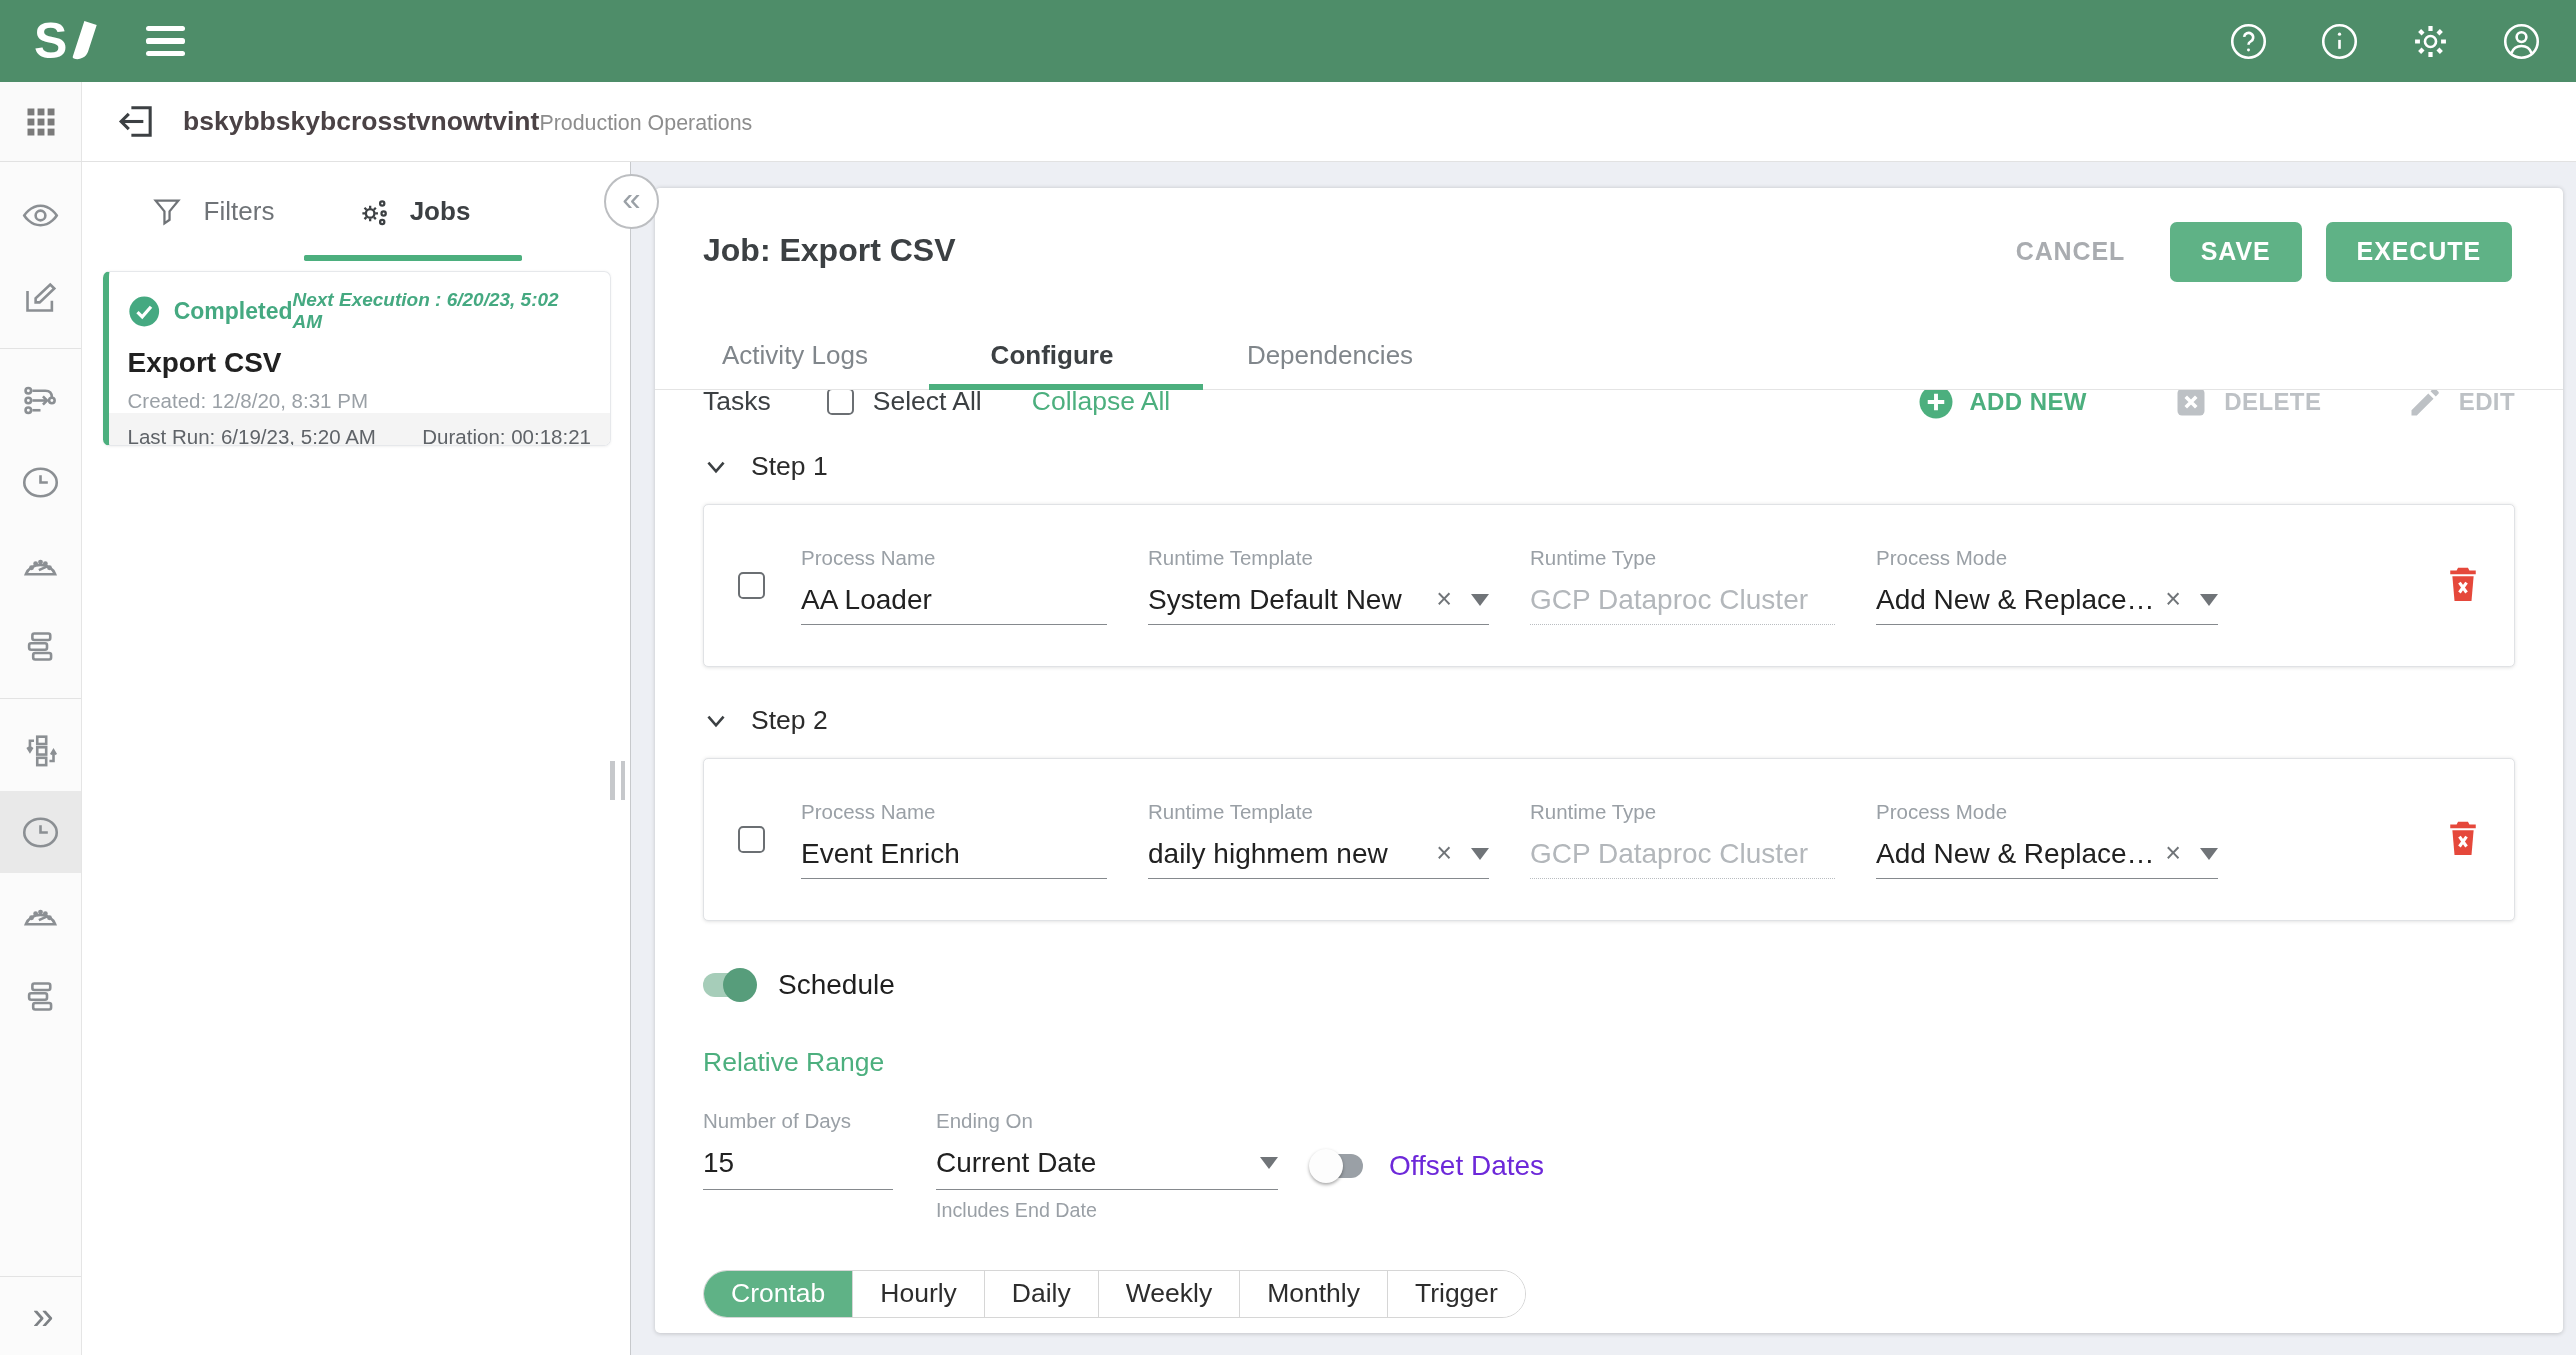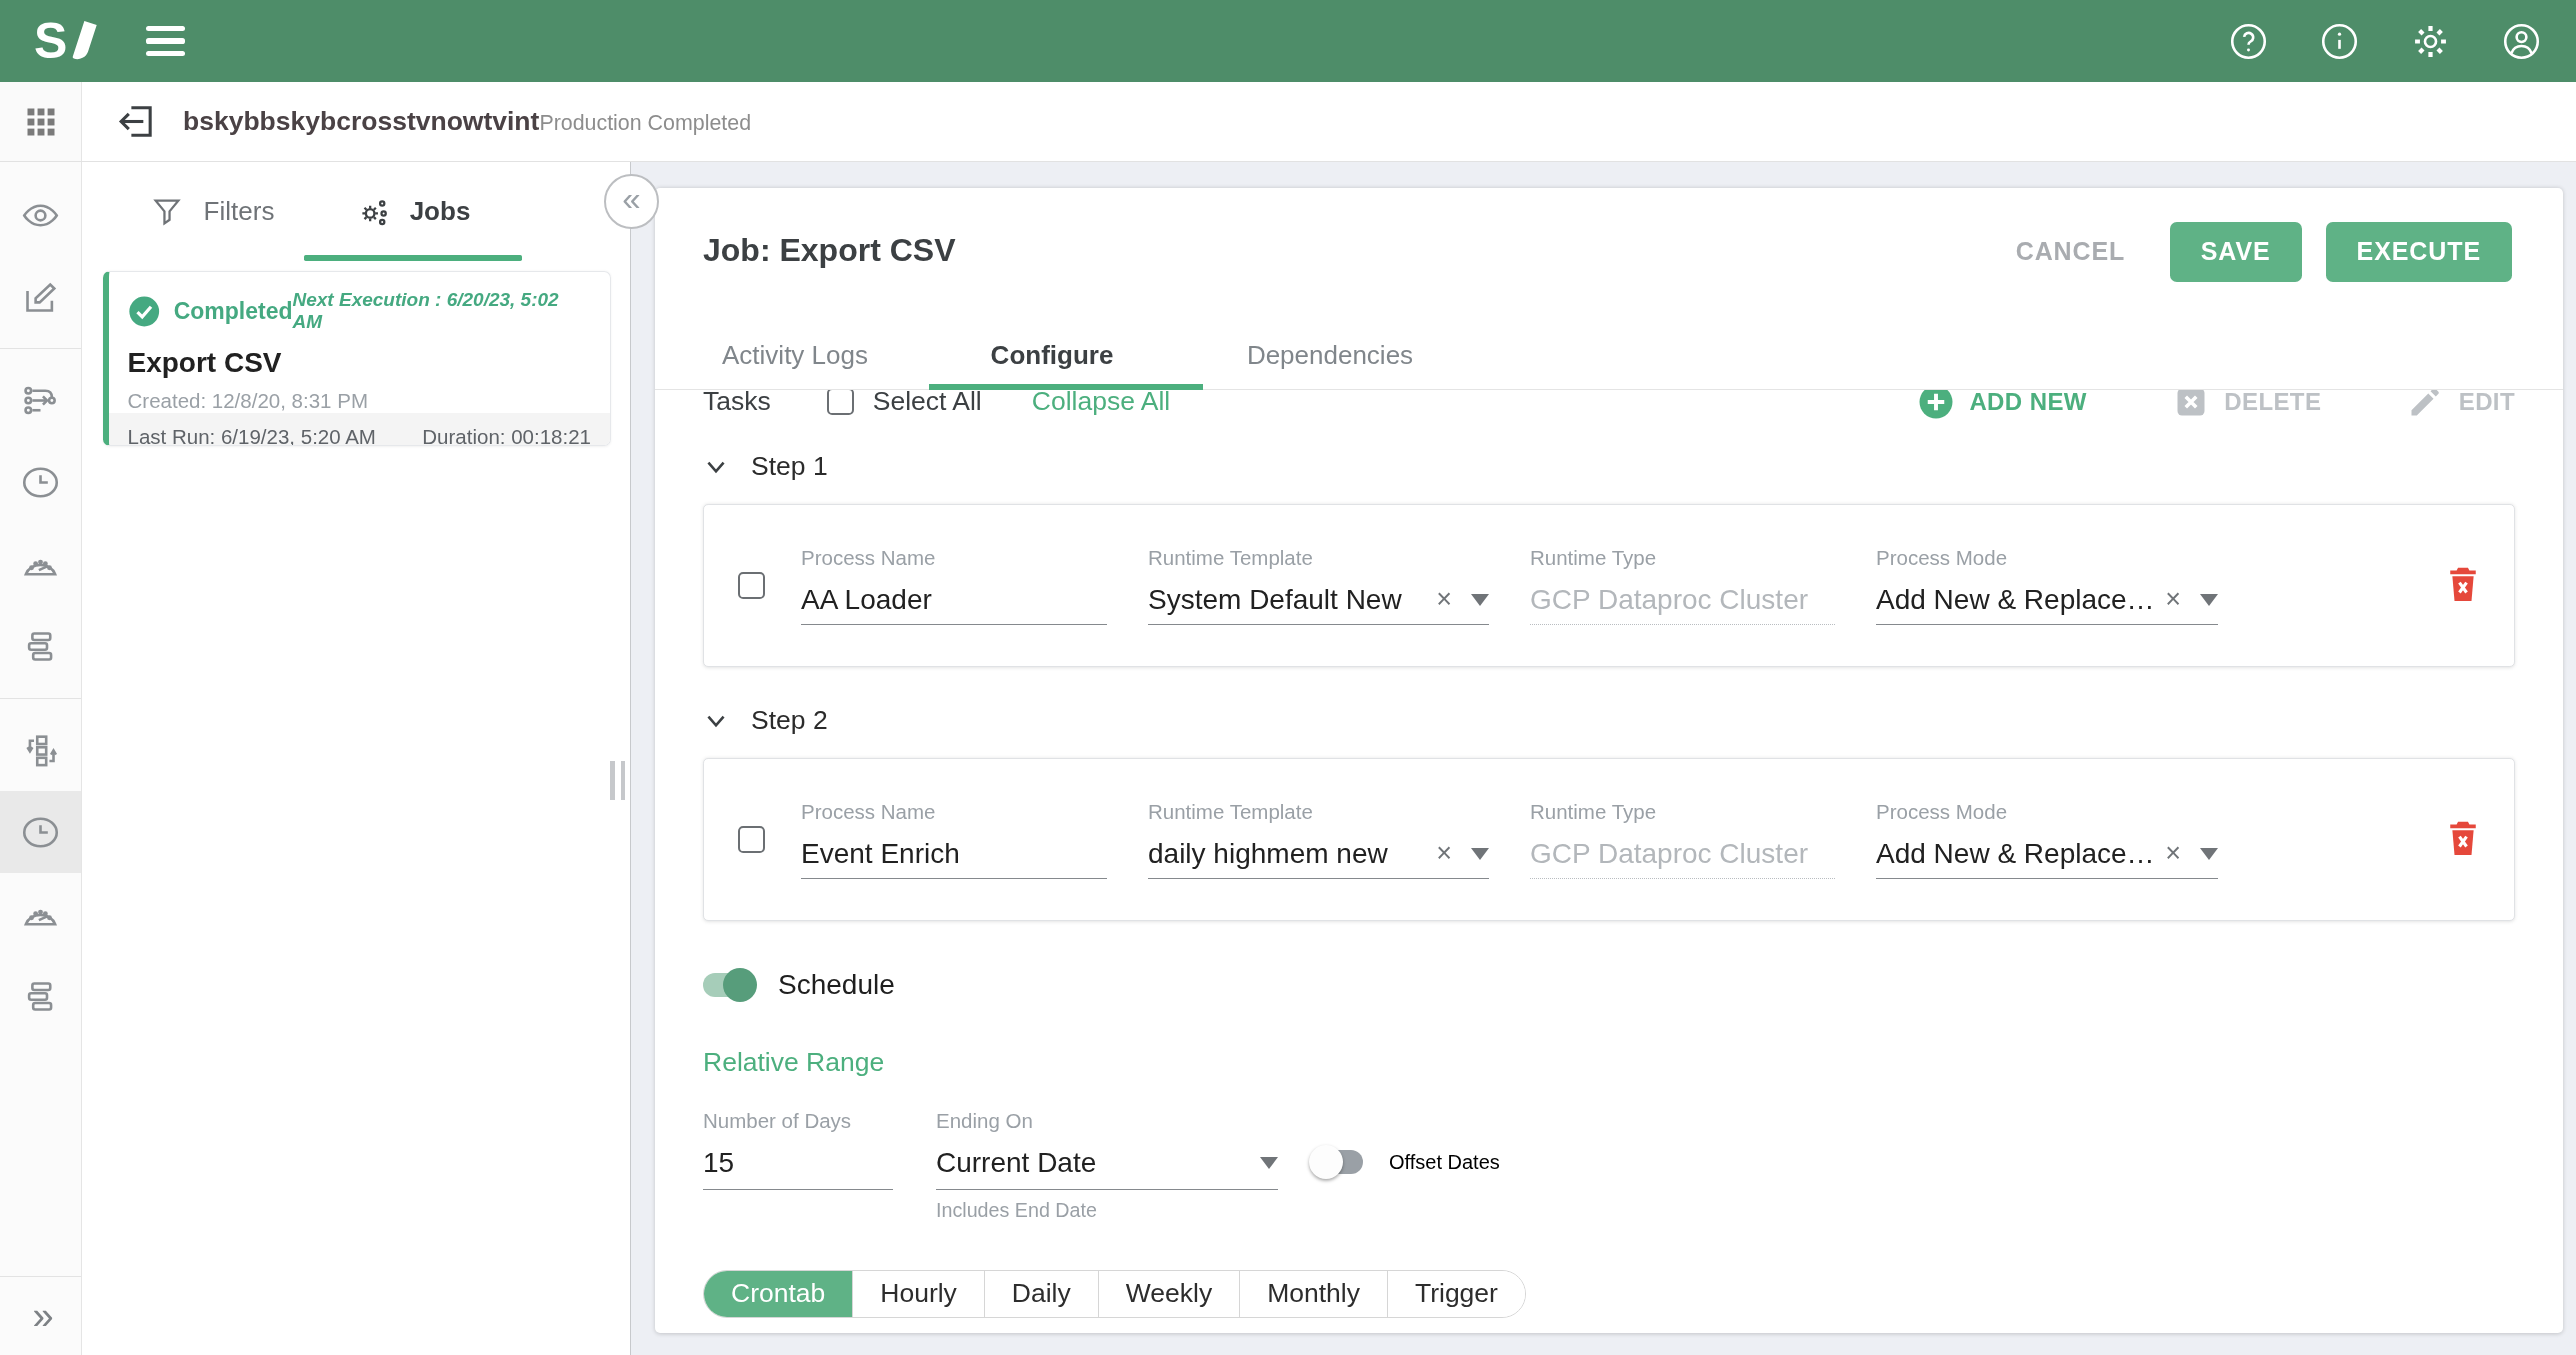--- a/index.html
+++ b/index.html
@@ -123,21 +123,21 @@
 
   .section-title{margin-top:46px;font-size:26.5px;color:var(--accent_green);}
 
   .range-row{margin-top:31px;display:flex;align-items:flex-start;}
   .rfield{display:flex;flex-direction:column;}
   .rfield .f-valrow{padding-bottom:10.3px;}
   .rfield.days{width:190px;}
   .rfield.ending{width:342px;margin-left:43px;}
   .f-helper{font-size:19.7px;color:#9aa0a6;margin-top:8.6px;}
   .offset-wrap{display:flex;align-items:center;gap:26px;margin-left:34px;margin-top:41px;}
-  .offset-label{font-size:20px;color:#000000;}
+  .offset-label{font-size:28px;color:#6d28d9;}
 
   .segmented{margin-top:48px;display:inline-flex;border:1.7px solid #d6d6d6;border-radius:24px;overflow:hidden;height:48px;align-self:flex-start;}
   .seg{display:flex;align-items:center;justify-content:center;font-size:26.5px;color:#2d2d2d;padding:0 27px;border-left:1.7px solid #d6d6d6;cursor:pointer;background:#fff;}
   .seg:first-child{border-left:none;}
   .seg.active{background:var(--button_green);color:#fff;}
   .flex-col{display:flex;flex-direction:row;}
 </style>
 </head>
 <body>
 
@@ -203,21 +203,21 @@
     <div class="subheader-main">
       <button class="abtn back-icon">
         <svg viewBox="0 0 24 24" fill="none" stroke="currentColor" stroke-width="1.8">
             <path d="M9 4h11v16H9"></path>
             <line x1="16" y1="12" x2="3" y2="12"></line>
             <polyline points="7.5,7.5 3,12 7.5,16.5"></polyline>
           </svg>
       </button>
       <div class="flex-col">
         <div class="crumb-title">bskybbskybcrosstvnowtvint</div>
-        <div class="crumb-sub">Production Completed</div>
+        <div class="crumb-sub">Production Operations</div>
       </div>
     </div>
   </div>
 
   <div class="body">
 
     <nav class="rail">
       <div class="rail-item">
         <svg viewBox="0 0 24 24" fill="none" stroke="currentColor" stroke-width="1.6">
             <path d="M2 12s3.6-6 10-6 10 6 10 6-3.6 6-10 6-10-6-10-6z"></path>

